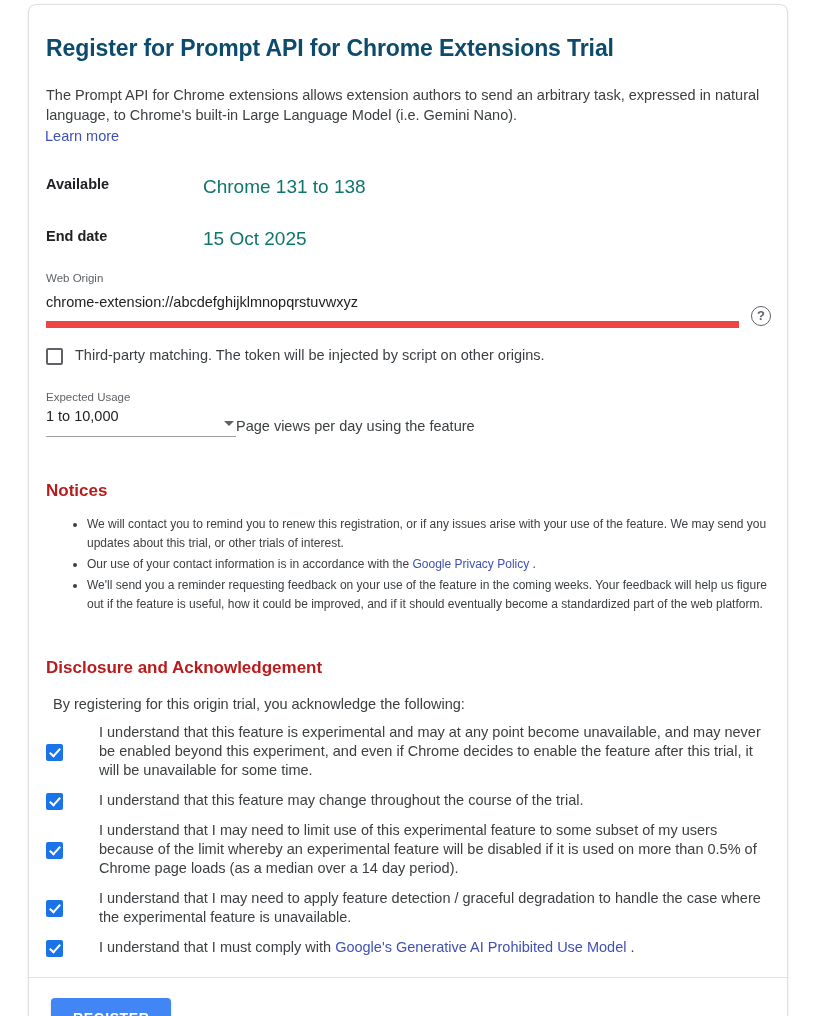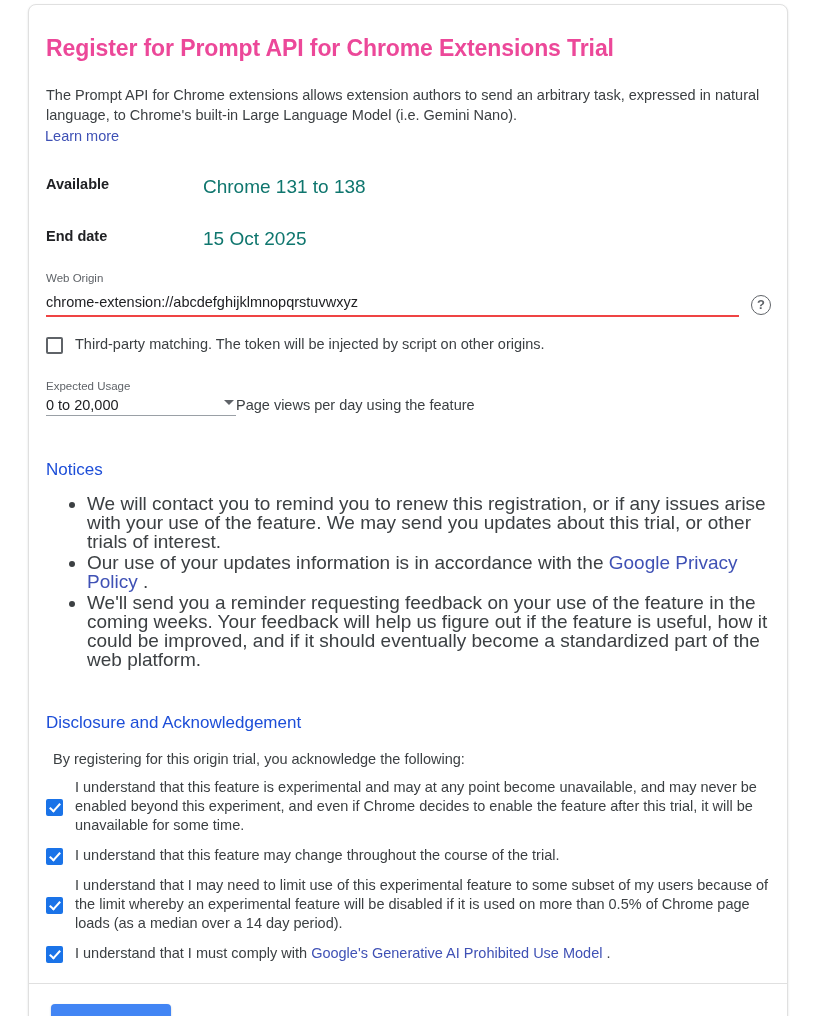--- a/index.html
+++ b/index.html
@@ -27,21 +27,21 @@
   }
   .card-body {
     padding: 16px 16px 0 16px;
   }
   h1.title {
     font-size: 23px;
     line-height: 30px;
     font-weight: bold;
     margin: 12px 0 22px 0;
     padding-left: 1px;
-    color: #ec4899;
+    color: #0c4a6e;
     letter-spacing: -0.1px;
   }
   .intro {
     font-size: 14.5px;
     line-height: 20px;
     color: #3c4043;
     margin: 0 0 0 1px;
     max-width: 720px;
   }
   a.link {
@@ -79,25 +79,25 @@
     color: #5f6368;
     margin-bottom: 10px;
   }
   .field-row {
     display: flex;
     align-items: flex-end;
   }
   .text-input {
     flex: 1;
     border: none;
-    border-bottom: 2px solid #ef4444;
+    border-bottom: 7px solid #ef4444;
     font-size: 14.5px;
     font-family: "Liberation Sans", sans-serif;
     color: #202124;
-    padding: 0 0 5px 0;
+    padding: 0 0 11px 0;
     outline: none;
     background: transparent;
     max-width: 702px;
   }
   .help-icon {
     width: 20px;
     height: 20px;
     border: 1.6px solid #5f6368;
     border-radius: 50%;
     color: #5f6368;
@@ -152,21 +152,21 @@
   .select-wrap {
     margin-top: 26px;
     display: flex;
     align-items: flex-end;
     padding-left: 1px;
   }
   .select-box {
     width: 190px;
     border-bottom: 1px solid #9aa0a6;
     position: relative;
-    padding-bottom: 2px;
+    padding-bottom: 12px;
   }
   .select-label {
     font-size: 11.5px;
     color: #5f6368;
     margin-bottom: 5px;
   }
   .select-value {
     font-size: 14.5px;
     color: #202124;
   }
@@ -180,42 +180,42 @@
     border-right: 5px solid transparent;
     border-top: 5px solid #5f6368;
   }
   .select-hint {
     font-size: 14.5px;
     color: #3c4043;
     padding-bottom: 3px;
   }
   h2.section {
     font-size: 17px;
-    font-weight: normal;
-    color: #1d4ed8;
+    font-weight: bold;
+    color: #b91c1c;
     margin: 44px 0 0 1px;
   }
   ul.notices {
     margin: 14px 0 0 0;
     padding-left: 42px;
   }
   ul.notices li {
-    font-size: 19px;
+    font-size: 12px;
     line-height: 19px;
     color: #3c4043;
     margin-bottom: 2px;
     max-width: 700px;
   }
   .ack-intro {
     font-size: 14.5px;
     color: #3c4043;
     margin: 18px 0 0 8px;
   }
   .ack-list { margin-top: 6px; }
-  .ack-list .check-row { margin-top: 11px; }
+  .ack-list .check-row { margin-top: 11px; gap: 24px; }
   .card-footer {
     border-top: 1px solid #e0e0e0;
     margin-top: 20px;
     padding: 20px 16px 20px 16px;
   }
   .btn-register {
     background: #4285f4;
     color: #ffffff;
     border: none;
     border-radius: 4px;
@@ -259,48 +259,52 @@
     </div>
 
     <div class="check-row">
       <div class="cbox"></div>
       <div class="check-label">Third-party matching. The token will be injected by script on other origins.</div>
     </div>
 
     <div class="select-wrap">
       <div class="select-box">
         <div class="select-label">Expected Usage</div>
-        <div class="select-value">0 to 20,000</div>
+        <div class="select-value">1 to 10,000</div>
         <div class="caret"></div>
       </div>
       <div class="select-hint">Page views per day using the feature</div>
     </div>
 
     <h2 class="section">Notices</h2>
     <ul class="notices">
       <li><span>We will contact you to remind you to renew this registration, or if any issues arise with your use of the feature. We may send you updates about this trial, or other trials of interest.</span></li>
-      <li><span>Our use of your updates information is in accordance with the </span><a href="#" class="link">Google Privacy Policy</a><span> .</span></li>
+      <li><span>Our use of your contact information is in accordance with the </span><a href="#" class="link">Google Privacy Policy</a><span> .</span></li>
       <li><span>We'll send you a reminder requesting feedback on your use of the feature in the coming weeks. Your feedback will help us figure out if the feature is useful, how it could be improved, and if it should eventually become a standardized part of the web platform.</span></li>
     </ul>
 
     <h2 class="section">Disclosure and Acknowledgement</h2>
     <p class="ack-intro">By registering for this origin trial, you acknowledge the following:</p>
 
     <div class="ack-list">
       <div class="check-row">
         <div class="cbox checked"></div>
         <div class="check-label"><span>I understand that this feature is experimental and may at any point become unavailable, and may never be enabled beyond this experiment, and even if Chrome decides to enable the feature after this trial, it will be unavailable for some time.</span></div>
       </div>
       <div class="check-row">
         <div class="cbox checked"></div>
         <div class="check-label"><span>I understand that this feature may change throughout the course of the trial.</span></div>
       </div>
       <div class="check-row">
         <div class="cbox checked"></div>
         <div class="check-label"><span>I understand that I may need to limit use of this experimental feature to some subset of my users because of the limit whereby an experimental feature will be disabled if it is used on more than 0.5% of Chrome page loads (as a median over a 14 day period).</span></div>
+      </div>
+      <div class="check-row">
+        <div class="cbox checked"></div>
+        <div class="check-label"><span>I understand that I may need to apply feature detection / graceful degradation to handle the case where the experimental feature is unavailable.</span></div>
       </div>
       <div class="check-row">
         <div class="cbox checked"></div>
         <div class="check-label"><span>I understand that I must comply with </span><a href="#" class="link">Google's Generative AI Prohibited Use Model</a><span> .</span></div>
       </div>
     </div>
 
   </div>
 
   <div class="card-footer">

